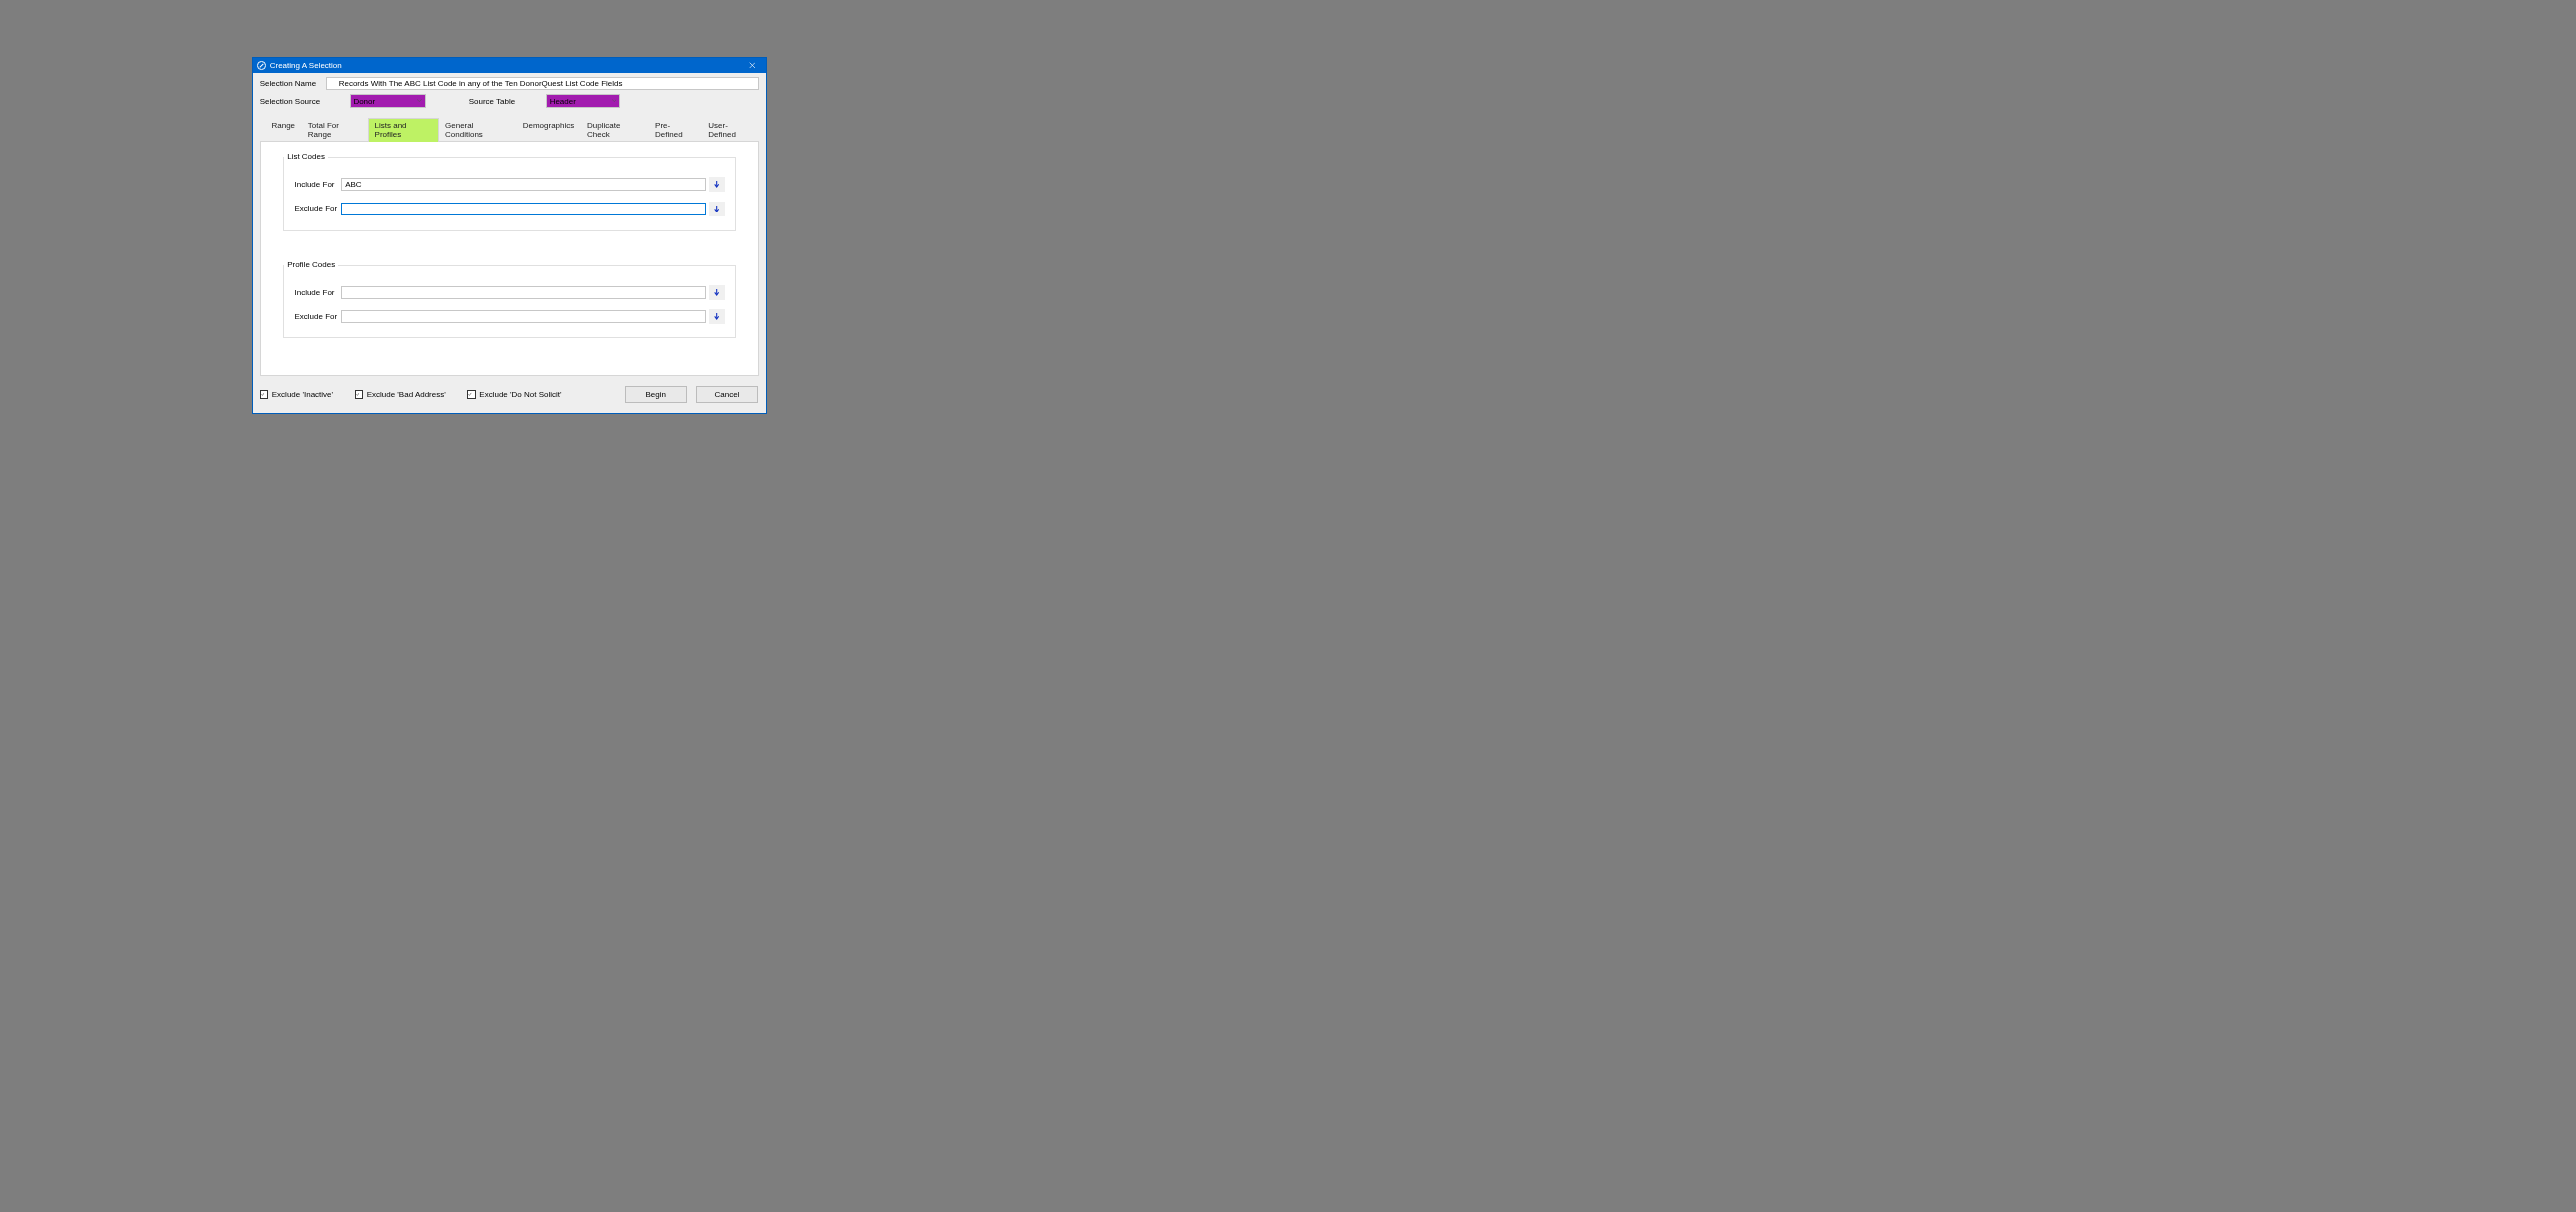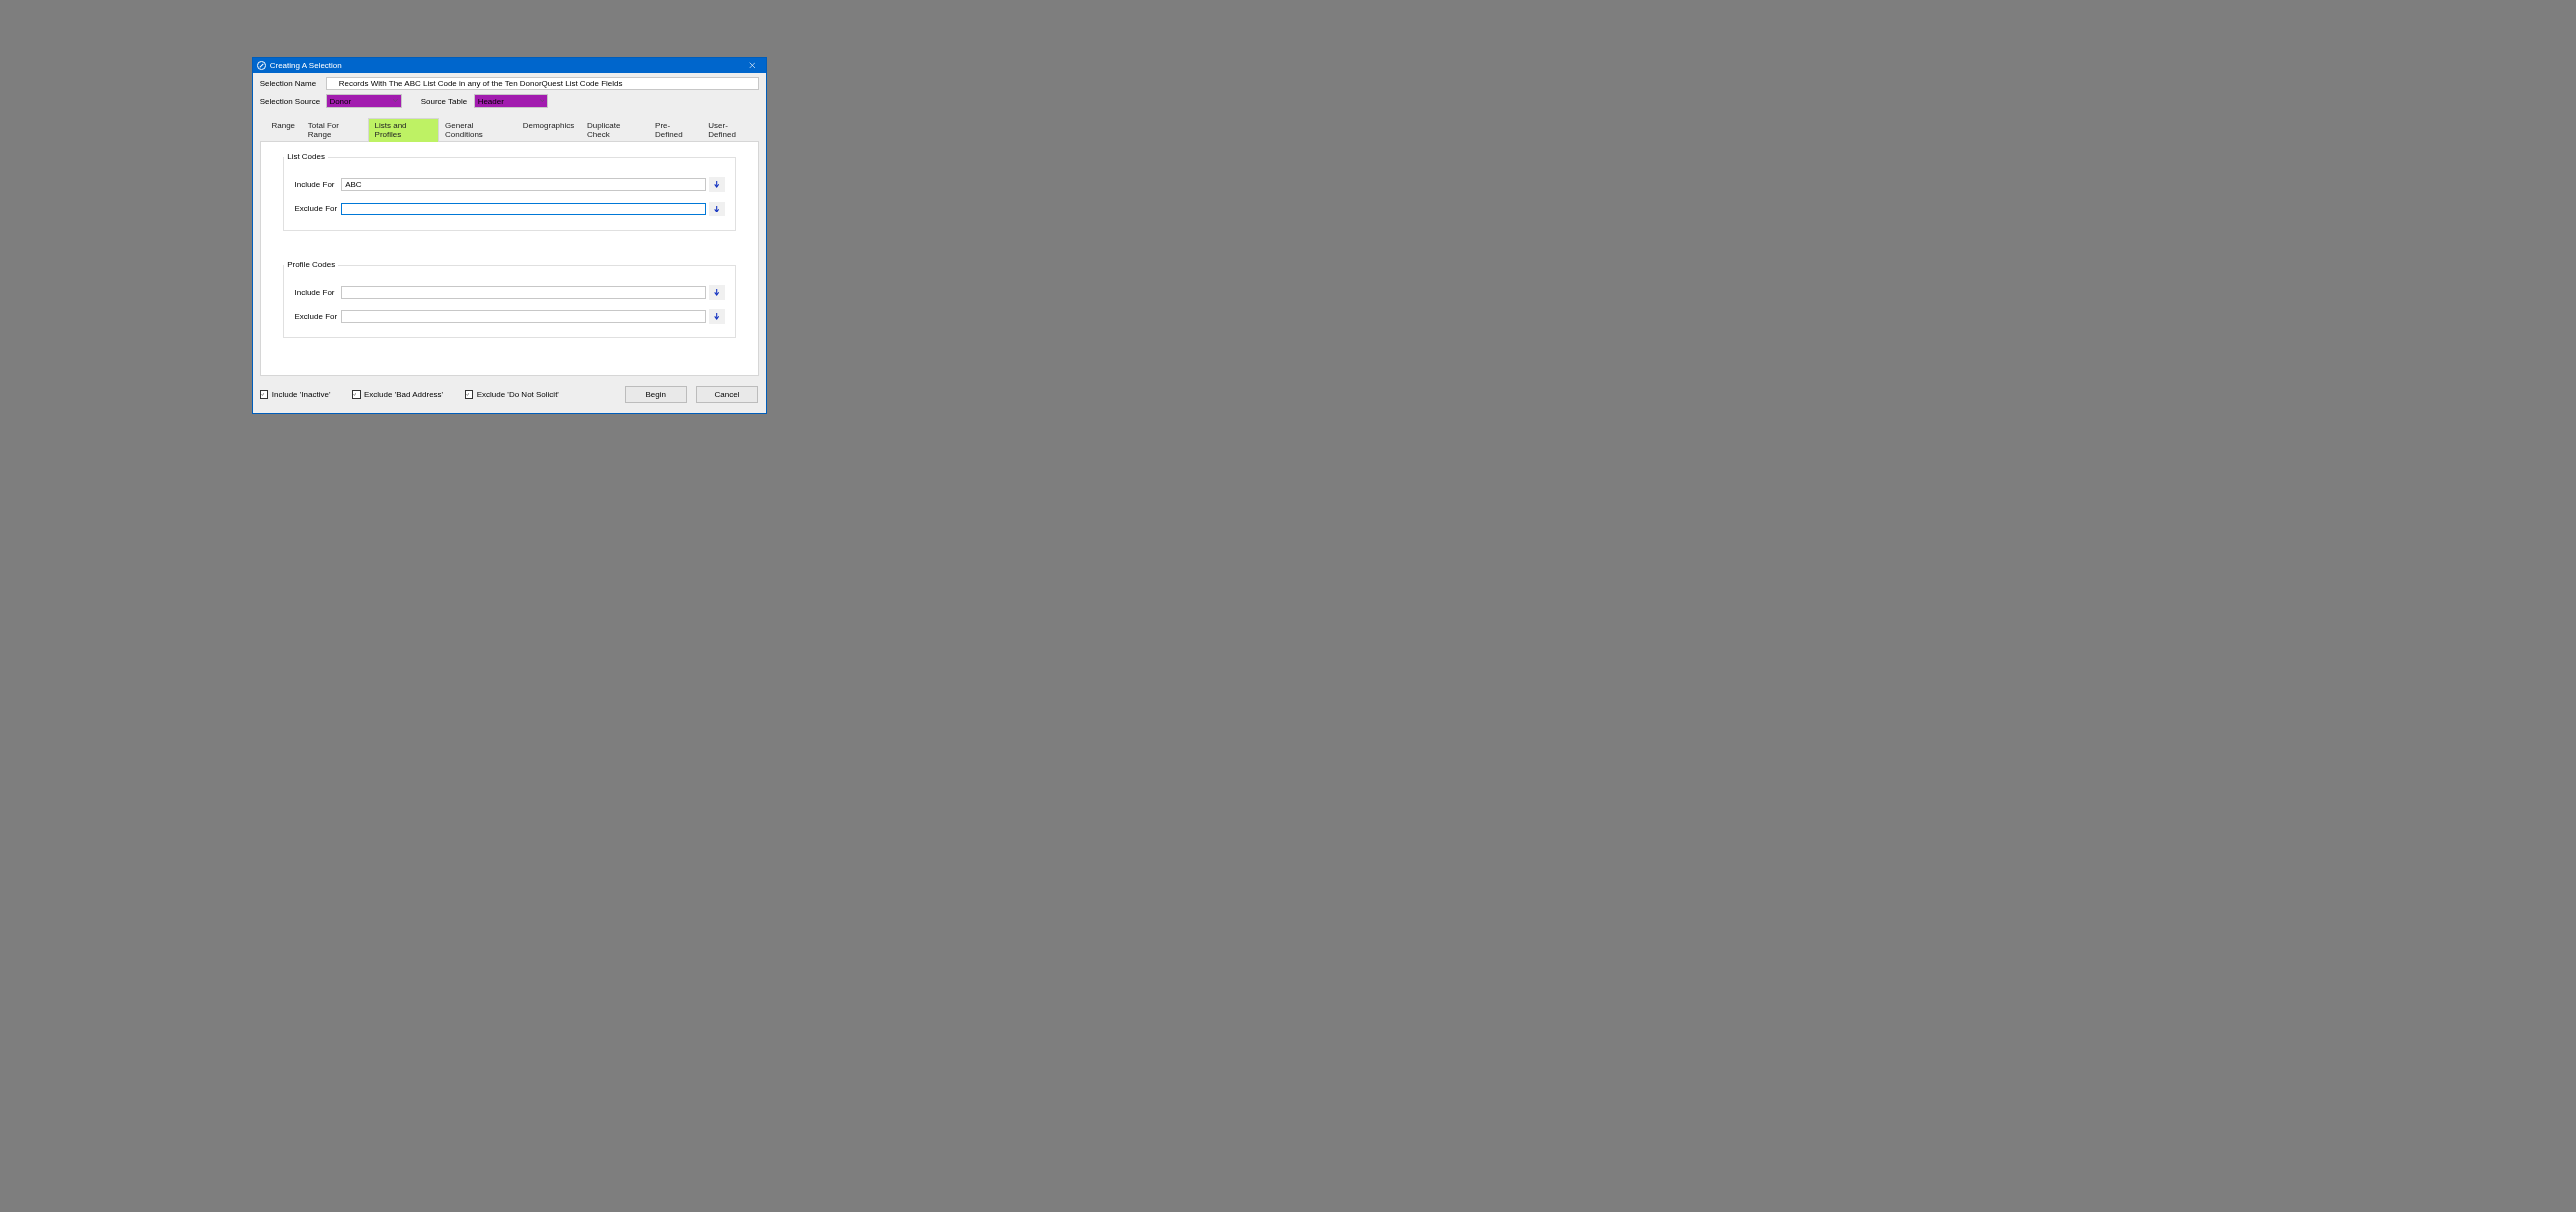--- a/index.html
+++ b/index.html
@@ -81,20 +81,21 @@
     width: 4.7px; height: 4.7px;
     display: flex; align-items: center; justify-content: center;
   }
   .dd-arrow svg { display: block; }
   .src-dd { width: 76px; margin-right: 19px; }
   .tbl-dd { width: 74px; }
 
   .second-row {
     display: flex; align-items: center;
     margin-bottom: 9.4px;
+    gap: 24px;
   }
   .second-row .lbl1 { width: 66px; }
   .second-row .lbl2 { margin-right: 6.7px; }
 
   .tabs {
     display: flex;
     padding-left: 5.4px;
   }
   .tab {
     padding: 2px 5.4px 2.7px;
@@ -274,21 +275,21 @@
 
     </div>
 
     <div class="footer">
       <label class="chk">
         <span class="chk-box checked">
           <svg width="6.7" height="6.7" viewBox="0 0 10 10">
               <path d="M1 5 L4 8 L9 1" fill="none" stroke="#222" stroke-width="1.5"></path>
             </svg>
         </span>
-        <span>Include 'Inactive'</span>
+        <span>Exclude 'Inactive'</span>
       </label>
       <label class="chk">
         <span class="chk-box checked">
           <svg width="6.7" height="6.7" viewBox="0 0 10 10">
               <path d="M1 5 L4 8 L9 1" fill="none" stroke="#222" stroke-width="1.5"></path>
             </svg>
         </span>
         <span>Exclude 'Bad Address'</span>
       </label>
       <label class="chk">

